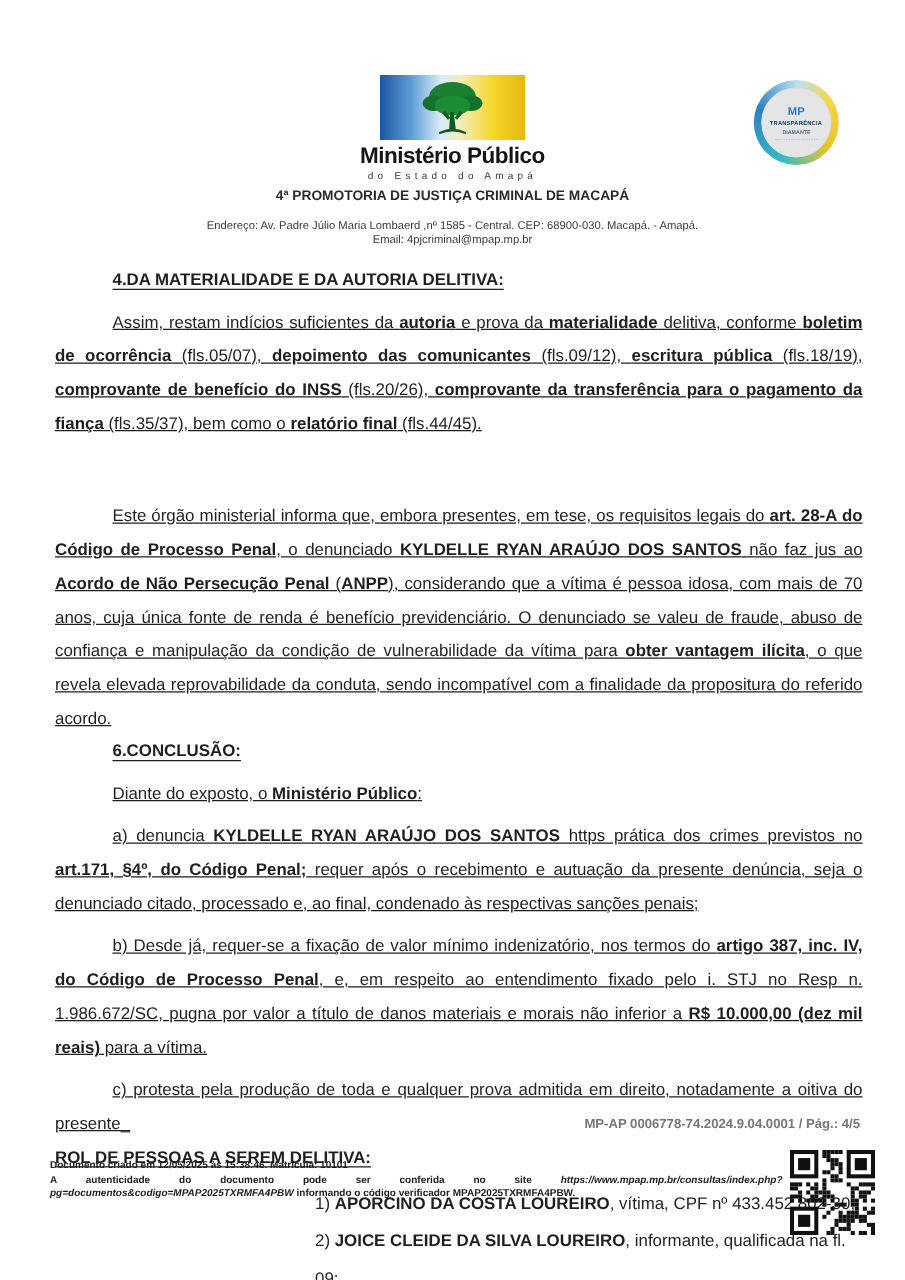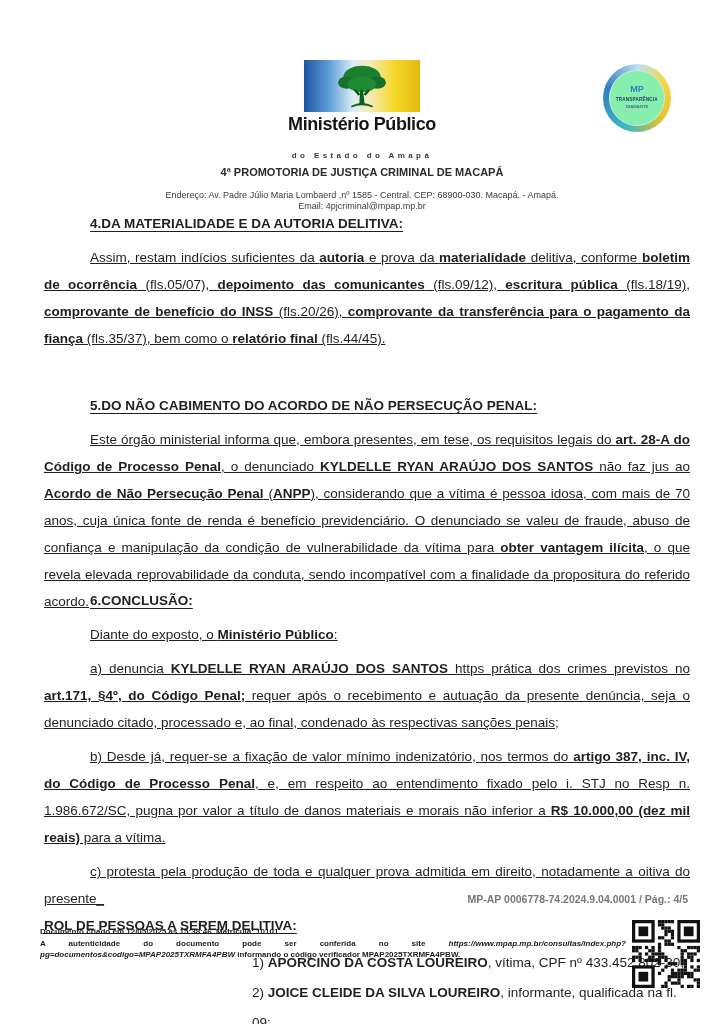--- a/index.html
+++ b/index.html
@@ -13,34 +13,34 @@
   .i { font-style:italic; }
 
   
   .letterhead { position:absolute; top:60px; left:0; width:724px; text-align:center; }
   .logo-rect {
     width:116px; height:52px; margin:0 auto; position:relative;
     background:linear-gradient(90deg,#1c55a0 0%,#5f9fd8 22%,#d9ecf7 42%,#f4ecc0 55%,#f6d829 78%,#e3b90f 100%);
   }
   .logo-rect svg { position:absolute; left:50%; top:3px; transform:translateX(-50%); }
   .org-name { font-size:18px; font-weight:700; color:#151515; letter-spacing:-0.4px; margin-top:2px; }
-  .org-sub  { font-size:8px;  font-weight:700; color:#3a3a3a; letter-spacing:3.4px; margin-top:16px; }
+  .org-sub  { font-size:8px;  font-weight:400; color:#3a3a3a; letter-spacing:3.4px; margin-top:1px; }
   .dept  { font-size:11px; font-weight:700; color:#2a2a2a; margin-top:6px; }
   .addr  { font-size:9px;  color:#3a3a3a; margin-top:12px; }
   .email { font-size:9px;  color:#3a3a3a; margin-top:1px; }
 
   
   .seal { position:absolute; top:64px; left:603px; width:68px; height:68px; }
   .seal-ring {
     position:absolute; inset:0; border-radius:50%;
     background:conic-gradient(from 200deg,#39b9c4,#2f7fc1 25%,#bfe0ee 45%,#f5d64a 60%,#e9c429 80%,#39b9c4);
     filter:blur(.4px);
   }
   .seal-inner {
-    position:absolute; inset:6px; border-radius:50%; background:#86efac;
+    position:absolute; inset:6px; border-radius:50%; background:#e5e5e5;
     border:1px solid #d8e4ec; display:flex; flex-direction:column;
     align-items:center; justify-content:center; text-align:center;
   }
   .seal-mark { font-size:9px; font-weight:700; color:#2f7fc1; line-height:9px; }
   .seal-l1 { font-size:5px; font-weight:700; color:#1c3f66; letter-spacing:.2px; margin-top:2px; transform:scale(.92); }
   .seal-l2 { font-size:5px; font-weight:700; color:#4a6b8a; margin-top:1px; transform:scale(.85); }
   .seal-dashes { width:34px; border-top:1px dotted #b9c9d6; margin-top:2px; }
 
   
   .sect { position:absolute; left:44px; width:646px; font-size:13.5px; line-height:27px; }
@@ -97,23 +97,20 @@
   </div>
 
   <div class="sect" style="top:210px;">
     <div class="sect-heading">
       <span class="h-underline">4.DA MATERIALIDADE E DA AUTORIA DELITIVA:</span>
     </div>
     <div class="para"><span>Assim, restam indícios suficientes da </span><span class="b">autoria</span><span> e prova da </span><span class="b">materialidade</span><span> delitiva, conforme </span><span class="b">boletim de ocorrência</span><span> (fls.05/07), </span><span class="b">depoimento das comunicantes</span><span> (fls.09/12), </span><span class="b">escritura pública</span><span> (fls.18/19), </span><span class="b">comprovante de benefício do INSS</span><span> (fls.20/26), </span><span class="b">comprovante da transferência para o pagamento da fiança</span><span> (fls.35/37), bem como o </span><span class="b">relatório final</span><span> (fls.44/45).</span></div>
   </div>
 
   <div class="sect" style="top:392px;">
-    <div class="sect-heading">
-      <span class="h-underline">5.DO NÃO CABIMENTO DO ACORDO DE NÃO PERSECUÇÃO PENAL:</span>
-    </div>
     <div class="para"><span>Este órgão ministerial informa que, embora presentes, em tese, os requisitos legais do </span><span class="b">art. 28-A do Código de Processo Penal</span><span>, o denunciado </span><span class="b">KYLDELLE RYAN ARAÚJO DOS SANTOS</span><span> não faz jus ao </span><span class="b">Acordo de Não Persecução Penal</span><span> (</span><span class="b">ANPP</span><span>), considerando que a vítima é pessoa idosa, com mais de 70 anos, cuja única fonte de renda é benefício previdenciário. O denunciado se valeu de fraude, abuso de confiança e manipulação da condição de vulnerabilidade da vítima para </span><span class="b">obter vantagem ilícita</span><span>, o que revela elevada reprovabilidade da conduta, sendo incompatível com a finalidade da propositura do referido acordo.</span></div>
   </div>
 
   <div class="sect" style="top:587px;">
     <div class="sect-heading">
       <span class="h-underline">6.CONCLUSÃO:</span>
     </div>
     <div class="para"><span>Diante do exposto, o </span><span class="b">Ministério Público</span><span>:</span></div>
     <div class="para"><span>a) denuncia </span><span class="b">KYLDELLE RYAN ARAÚJO DOS SANTOS</span><span> https prática dos crimes previstos no </span><span class="b">art.171, §4º, do Código Penal;</span><span> requer após o recebimento e autuação da presente denúncia, seja o denunciado citado, processado e, ao final, condenado às respectivas sanções penais;</span></div>
     <div class="para"><span>b) Desde já, requer-se a fixação de valor mínimo indenizatório, nos termos do </span><span class="b">artigo 387, inc. IV, do Código de Processo Penal</span><span>, e, em respeito ao entendimento fixado pelo i. STJ no Resp n. 1.986.672/SC,  pugna por valor a título de danos materiais e morais não inferior a </span><span class="b">R$ 10.000,00 (dez mil reais)</span><span> para a vítima.</span></div>

